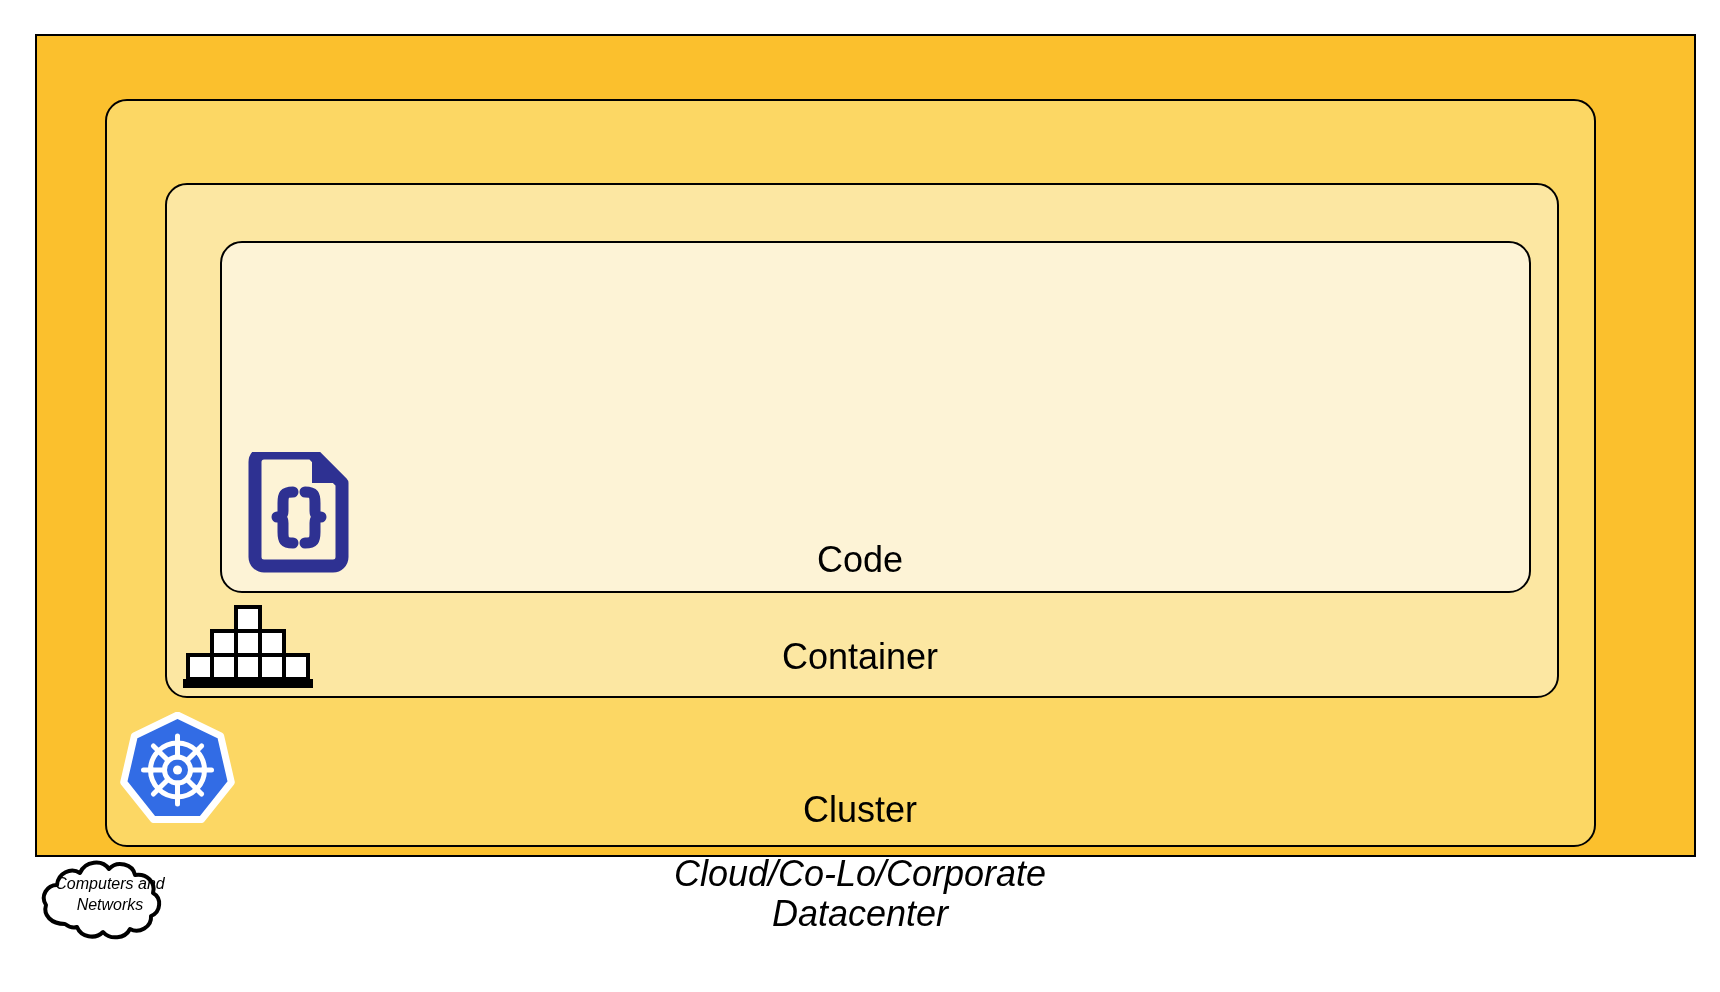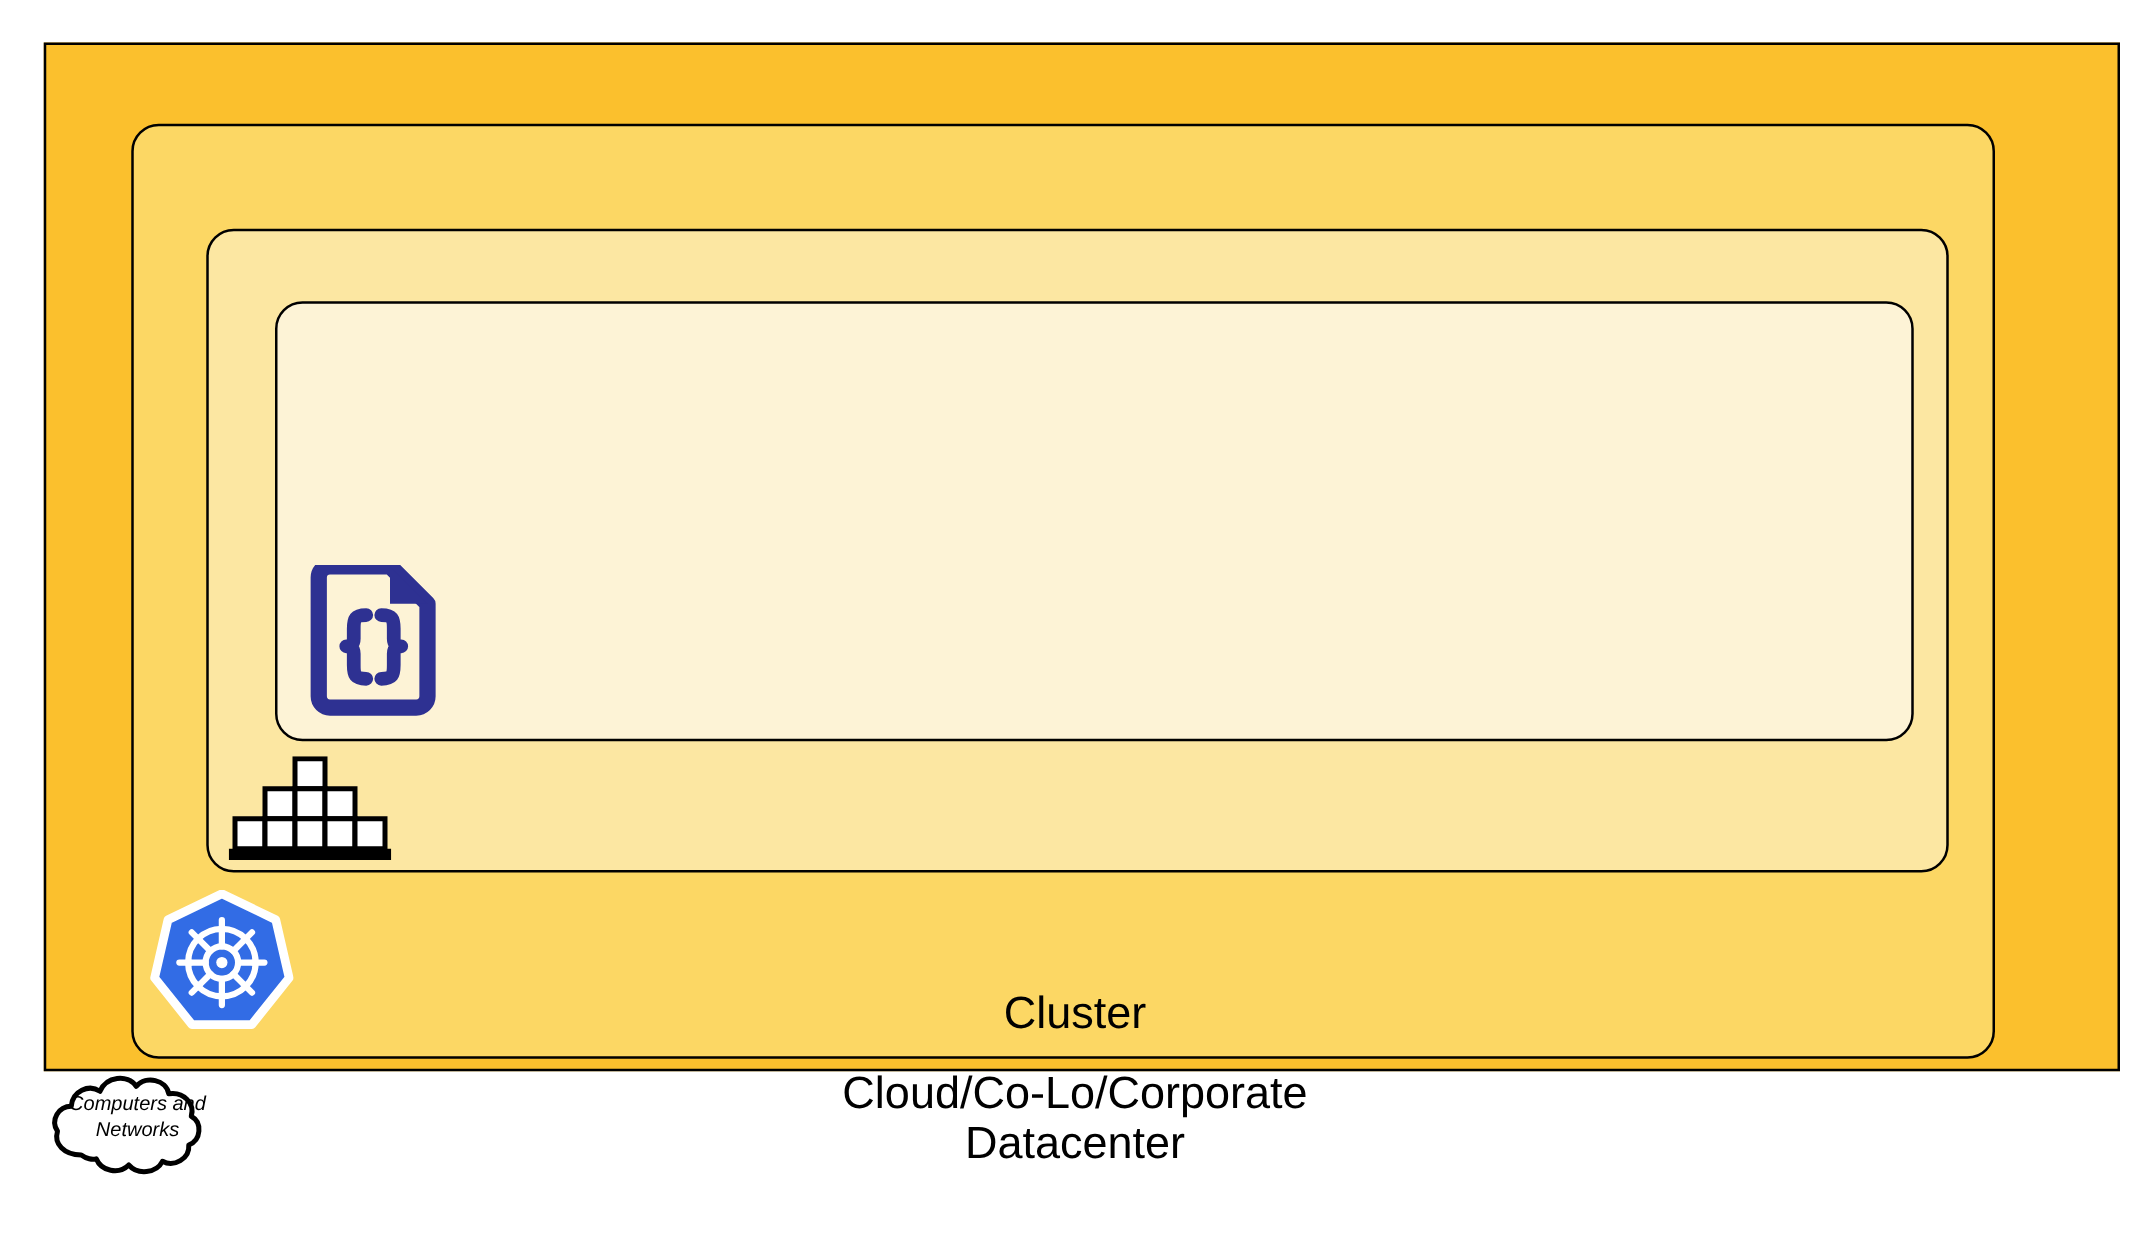--- a/index.html
+++ b/index.html
@@ -41,21 +41,21 @@
     color:#000000;
     font-size:36px;
     line-height:40px;
     text-align:center;
     white-space:pre-line;
     letter-spacing:0px;
   }
   #label-code{left:0;top:540px;width:1720px;}
   #label-container{left:0;top:637px;width:1720px;}
   #label-cluster{left:0;top:790px;width:1720px;}
-  #label-datacenter{left:0;top:854px;width:1720px;}
+  #label-datacenter{left:0;top:854px;width:1720px;font-style:italic;}
 
   
   .icon{position:absolute;}
   #icon-code{left:243px;top:452px;width:110px;height:125px;}
   #icon-container{left:183px;top:605px;width:130px;height:85px;}
   #icon-k8s{left:120px;top:712px;width:115px;height:115px;}
   #icon-cloud{left:35px;top:852px;width:150px;height:100px;}
 
   #cloud-text{
     position:absolute;left:40px;top:873px;width:140px;
@@ -148,20 +148,22 @@
                c1 11 -12 18 -21 13
                c-5 10 -20 11 -27 3
                c-8 8 -22 5 -26 -5
                c-3 1 -8 0 -12 -3 Z" fill="#FFFFFF" stroke="#000000" stroke-width="4" stroke-linejoin="round"></path>
     </svg>
   </div>
 
   <div id="cloud-text">Computers and
 Networks</div>
 
+  <div class="label" id="label-code">Code</div>
 
+  <div class="label" id="label-container">Container</div>
 
   <div class="label" id="label-cluster">Cluster</div>
 
   <div class="label" id="label-datacenter">Cloud/Co-Lo/Corporate
 Datacenter</div>
 
 </div>
 
 </body></html>

